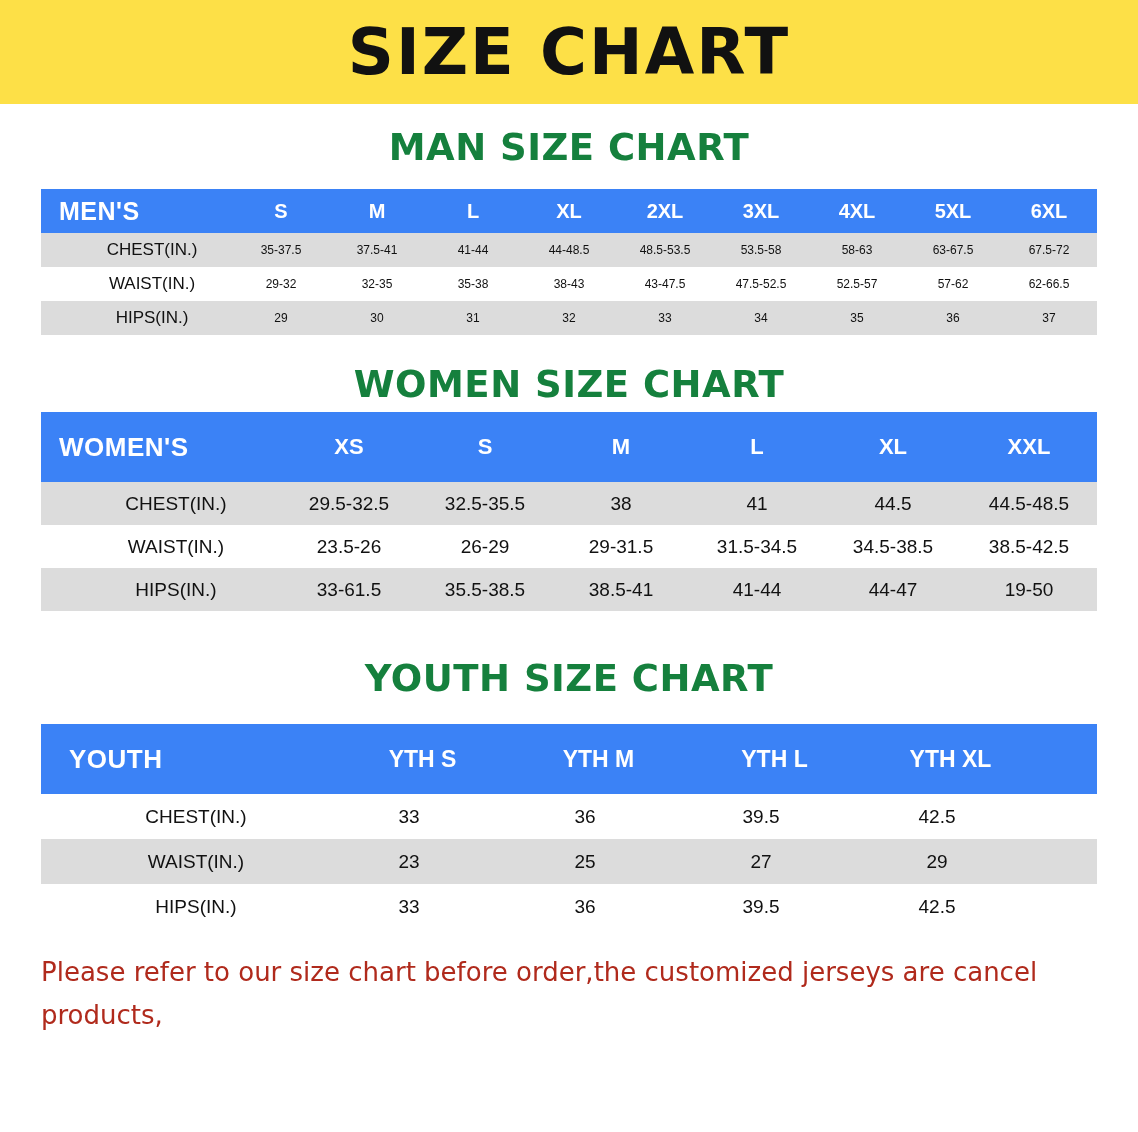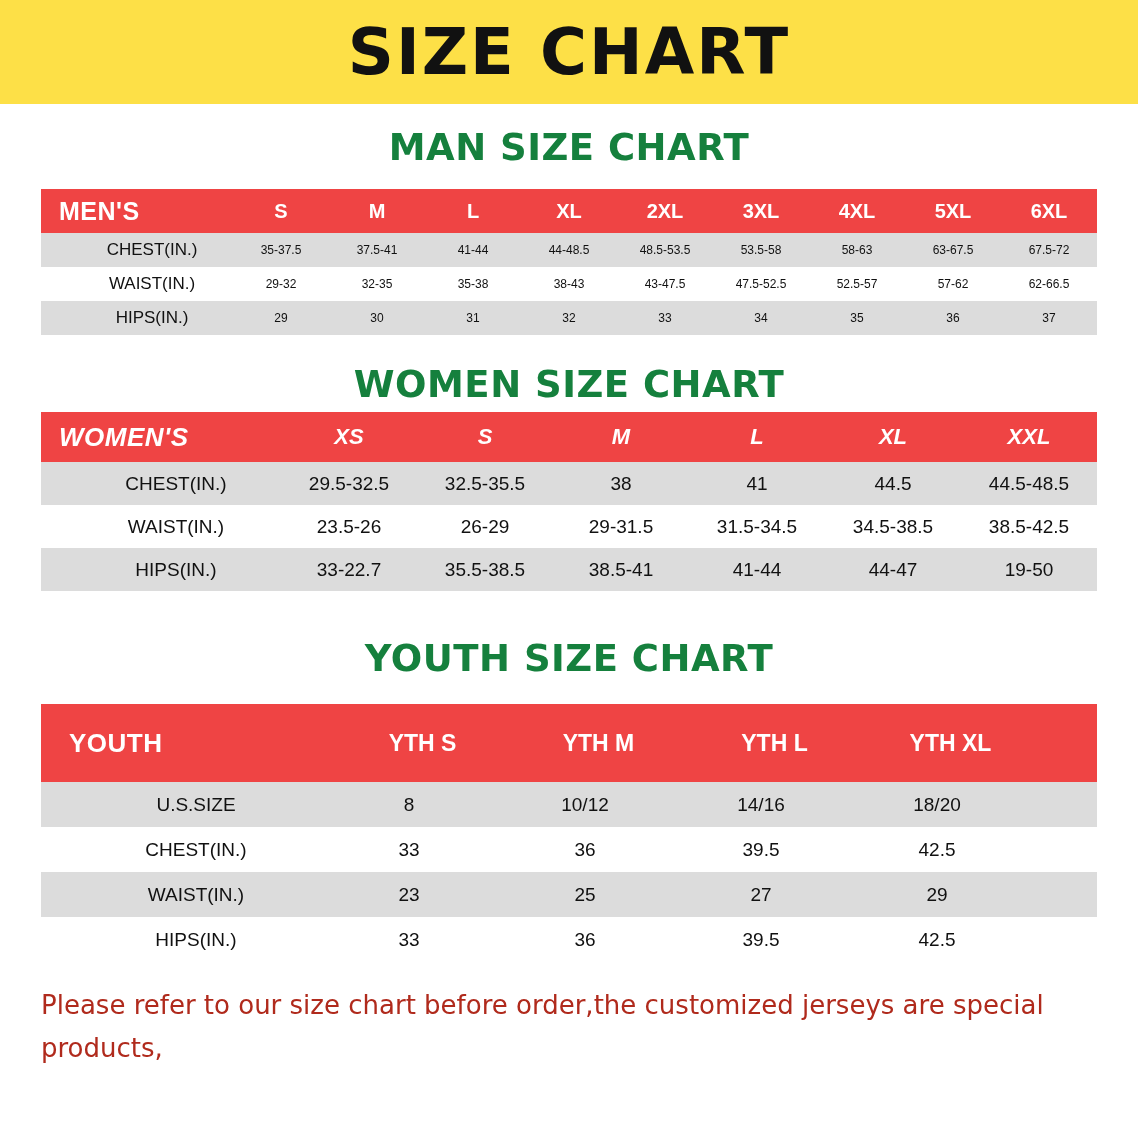--- a/index.html
+++ b/index.html
@@ -49,21 +49,21 @@
 
   
   table {
     border-collapse: collapse;
     table-layout: fixed;
   }
   .tbl {
     margin: 0 auto;
   }
   .tbl thead th {
-    background: #ef4444;
+    background: #3b82f6;
     color: #ffffff;
     font-weight: bold;
     text-align: center;
     vertical-align: middle;
     margin-top: 44px;
   }
   .tbl thead th.rowhead {
     text-align: left;
     padding-left: 18px;
   }
@@ -82,27 +82,27 @@
 
   
   #men-table { width: 1056px; }
   #men-table thead th { height: 44px; font-size: 20px; }
   #men-table thead th.rowhead { font-size: 25px; letter-spacing: 0.5px; }
   #men-table tbody td { height: 34px; font-size: 12px; }
   #men-table tbody td.rowhead { font-size: 17px; }
 
   
   #women-table { width: 1056px; }
-  #women-table thead th { height: 50px; font-size: 22px; font-style: italic; }
+  #women-table thead th { height: 70px; font-size: 22px; }
   #women-table thead th.rowhead { font-size: 26px; letter-spacing: 0.5px; }
   #women-table tbody td { height: 43px; font-size: 19px; }
 
   
   #youth-table { width: 1056px; }
-  #youth-table thead th { height: 78px; font-size: 23px; padding-left: 28px; }
+  #youth-table thead th { height: 70px; font-size: 23px; padding-left: 28px; }
   #youth-table thead th.rowhead { font-size: 26px; letter-spacing: 0.5px; }
   #youth-table tbody td { height: 45px; font-size: 19px; }
 
   
   .note {
     margin: 22px auto 0 auto;
     width: 1056px;
     text-align: left;
     color: #b02a1c;
     font-family: "DejaVu Sans", sans-serif;
@@ -223,21 +223,21 @@
       <td class="rowhead">WAIST(IN.)</td>
       <td>23.5-26</td>
       <td>26-29</td>
       <td>29-31.5</td>
       <td>31.5-34.5</td>
       <td>34.5-38.5</td>
       <td>38.5-42.5</td>
     </tr>
     <tr class="shade">
       <td class="rowhead">HIPS(IN.)</td>
-      <td>33-22.7</td>
+      <td>33-61.5</td>
       <td>35.5-38.5</td>
       <td>38.5-41</td>
       <td>41-44</td>
       <td>44-47</td>
       <td>19-50</td>
     </tr>
   </tbody>
 </table>
 
 <div class="section-title t-youth">YOUTH SIZE CHART</div>
@@ -255,28 +255,20 @@
     <tr>
       <th class="rowhead">YOUTH</th>
       <th>YTH S</th>
       <th>YTH M</th>
       <th>YTH L</th>
       <th>YTH XL</th>
       <th></th>
     </tr>
   </thead>
   <tbody>
-    <tr class="shade">
-      <td class="rowhead">U.S.SIZE</td>
-      <td>8</td>
-      <td>10/12</td>
-      <td>14/16</td>
-      <td>18/20</td>
-      <td></td>
-    </tr>
     <tr class="plain">
       <td class="rowhead">CHEST(IN.)</td>
       <td>33</td>
       <td>36</td>
       <td>39.5</td>
       <td>42.5</td>
       <td></td>
     </tr>
     <tr class="shade">
       <td class="rowhead">WAIST(IN.)</td>
@@ -291,14 +283,14 @@
       <td>33</td>
       <td>36</td>
       <td>39.5</td>
       <td>42.5</td>
       <td></td>
     </tr>
   </tbody>
 </table>
 
 <div class="note">
-  <div>Please refer to our size chart before order,the customized jerseys are special products,</div>
+  <div>Please refer to our size chart before order,the customized jerseys are cancel products,</div>
 </div>
 
 </body></html>

